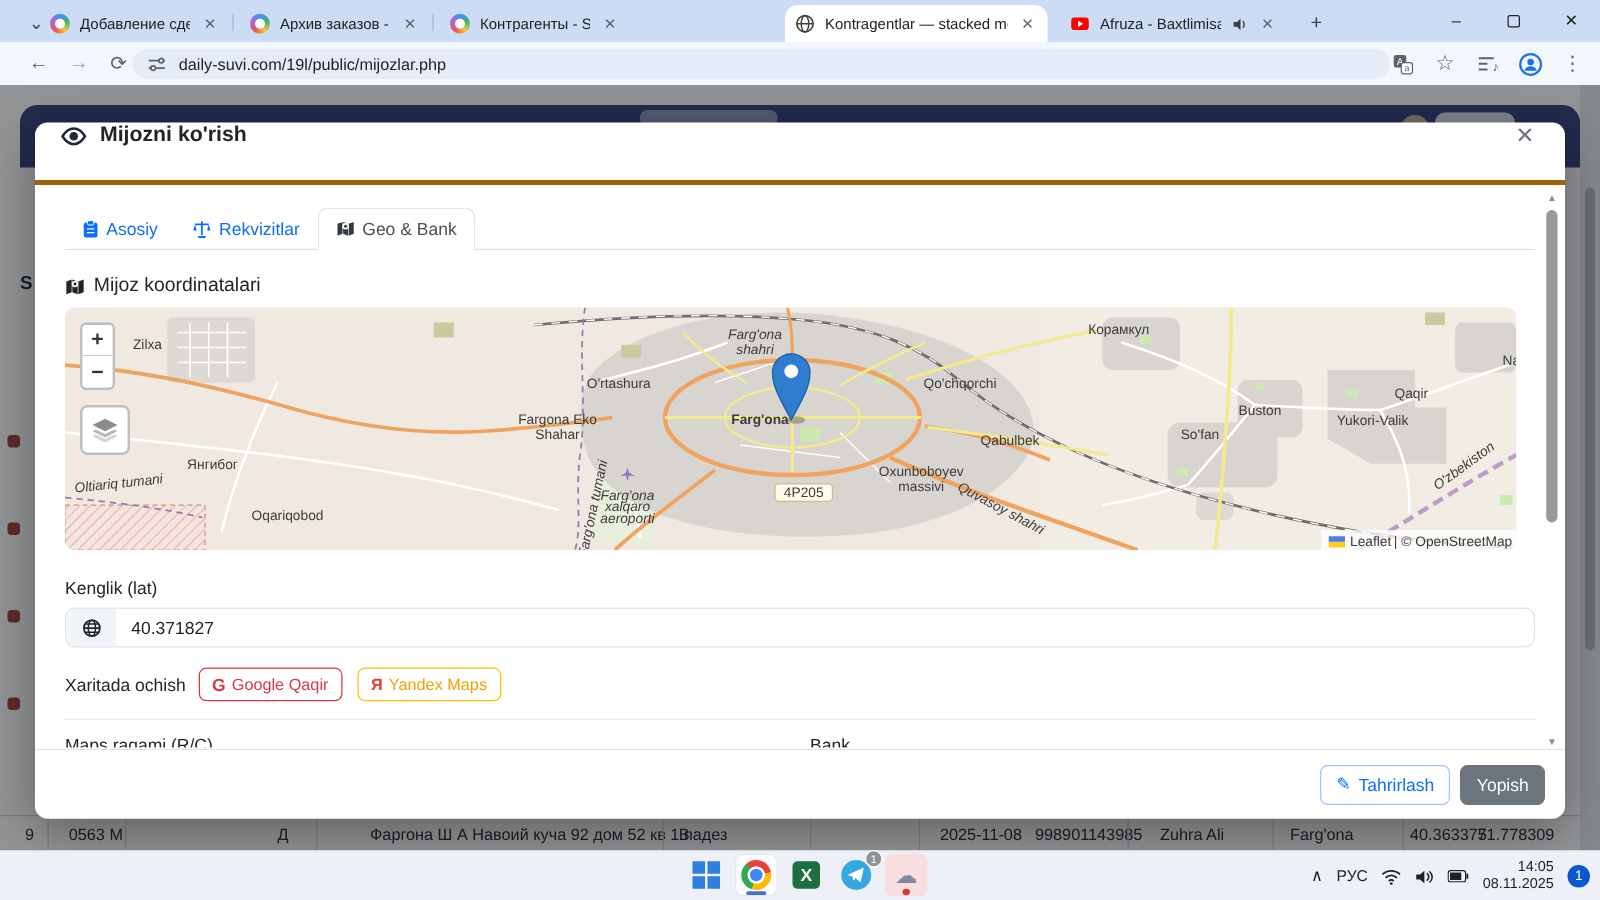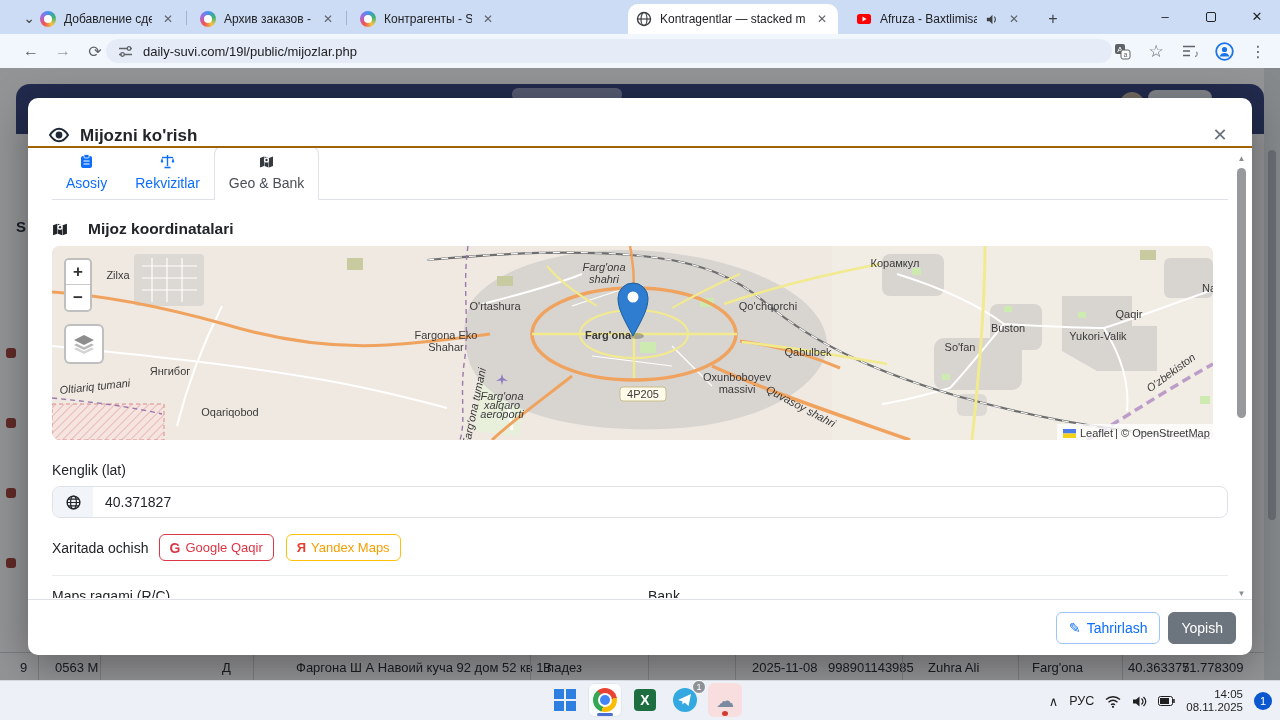--- a/index.html
+++ b/index.html
@@ -47,36 +47,36 @@
   .btm-row { position:absolute; left:0; top:584px; width:1264px; height:28px; background:#fff;
     border-top:1px solid #cfd3d8; font-size:13px; color:#212529; }
   .btm-row span { position:absolute; top:7px; white-space:nowrap; }
   .vline { position:absolute; top:0; width:1px; height:28px; background:#d4d7db; }
 
   .overlay { position:absolute; left:0; top:68px; width:1280px; height:612px; background:rgba(20,22,26,0.46); z-index:2; }
 
   
   .modal { position:absolute; left:28px; top:98px; width:1224px; height:557px; background:#fff;
     border-radius:10px; box-shadow:0 10px 40px rgba(0,0,0,.35); z-index:3; }
-  .m-head { position:absolute; left:0; top:0; width:100%; height:50px; border-bottom:2px solid #a16207;
-    display:flex; align-items:flex-end; padding:0 20px; gap:10px; }
+  .m-head { position:absolute; left:0; top:0; width:100%; height:50px; border-bottom:4px solid #a16207;
+    display:flex; align-items:flex-start; padding:0 20px; gap:10px; }
   .m-title { font-size:17px; font-weight:bold; color:#212529; }
   .m-close { margin-left:auto; color:#6b7280; font-size:18px; width:24px; text-align:center; }
   .m-body { position:absolute; left:0; top:50px; width:100%; height:450px; overflow:hidden; padding:0 24px; }
   .m-foot { position:absolute; left:0; bottom:0; width:100%; height:56px; border-top:1px solid #dee2e6;
     display:flex; align-items:center; justify-content:flex-end; gap:8px; padding:0 16px;
     border-radius:0 0 10px 10px; }
 
   .tabsrow { margin-top:14px; height:38px; border-bottom:1px solid #dee2e6; display:flex; align-items:flex-end; }
   .mtab { display:inline-flex; align-items:center; gap:6px; padding:8px 14px; font-size:14px;
-    color:#0d6efd; position:relative;flex-direction:column; }
+    color:#0d6efd; position:relative; }
   .mtab.active { background:#fff; color:#495057; border:1px solid #dee2e6; border-bottom-color:#fff;
     border-radius:8px 8px 0 0; margin-bottom:-1px; }
-  .sec-title { margin-top:20px; display:flex; align-items:center; gap:20px; font-size:15.5px;
-    font-weight:bold; color:#212529; }
+  .sec-title { margin-top:20px; display:flex; align-items:center; gap:7px; font-size:15.5px;
+    font-weight:normal; color:#212529; }
 
   .map-wrap { position:relative; margin-top:8px; width:1161px; height:194px; border-radius:8px;
     overflow:hidden; background:#efe9e1; }
   .lf-zoom { position:absolute; left:12px; top:12px; width:28px; border:2px solid rgba(0,0,0,.25);
     border-radius:5px; overflow:hidden; background:#fff; z-index:5; }
   .lf-zbtn { width:100%; height:25px; display:flex; align-items:center; justify-content:center;
     font-size:17px; font-weight:bold; color:#333; background:#fff; }
   .lf-zbtn:first-child { border-bottom:1px solid #ccc; }
   .lf-layers { position:absolute; left:12px; top:78px; width:40px; height:40px; background:#fff;
     border:2px solid rgba(0,0,0,.25); border-radius:6px; display:flex; align-items:center;

